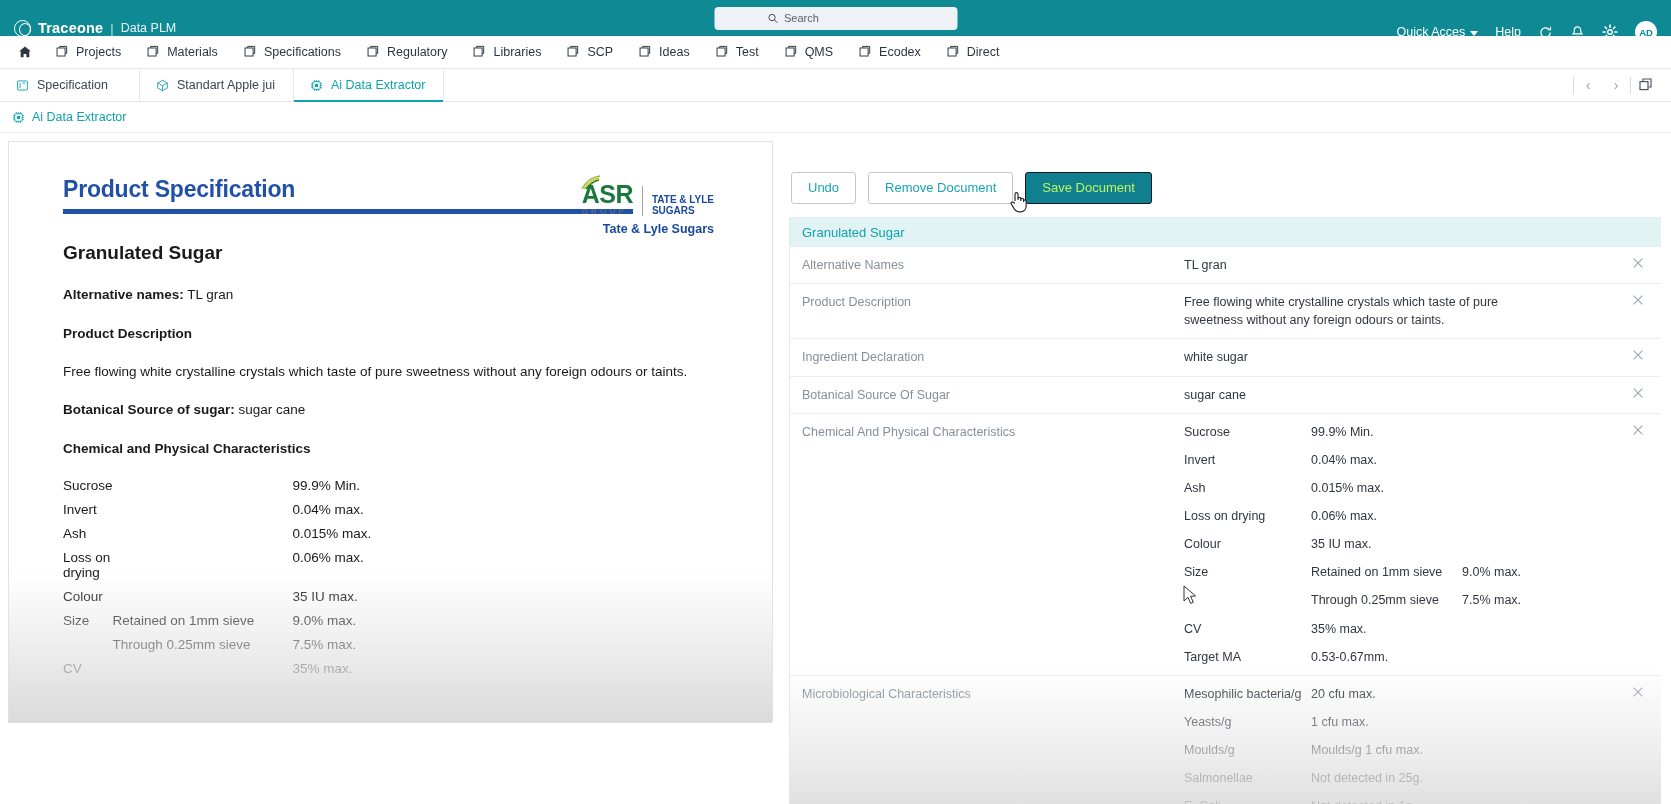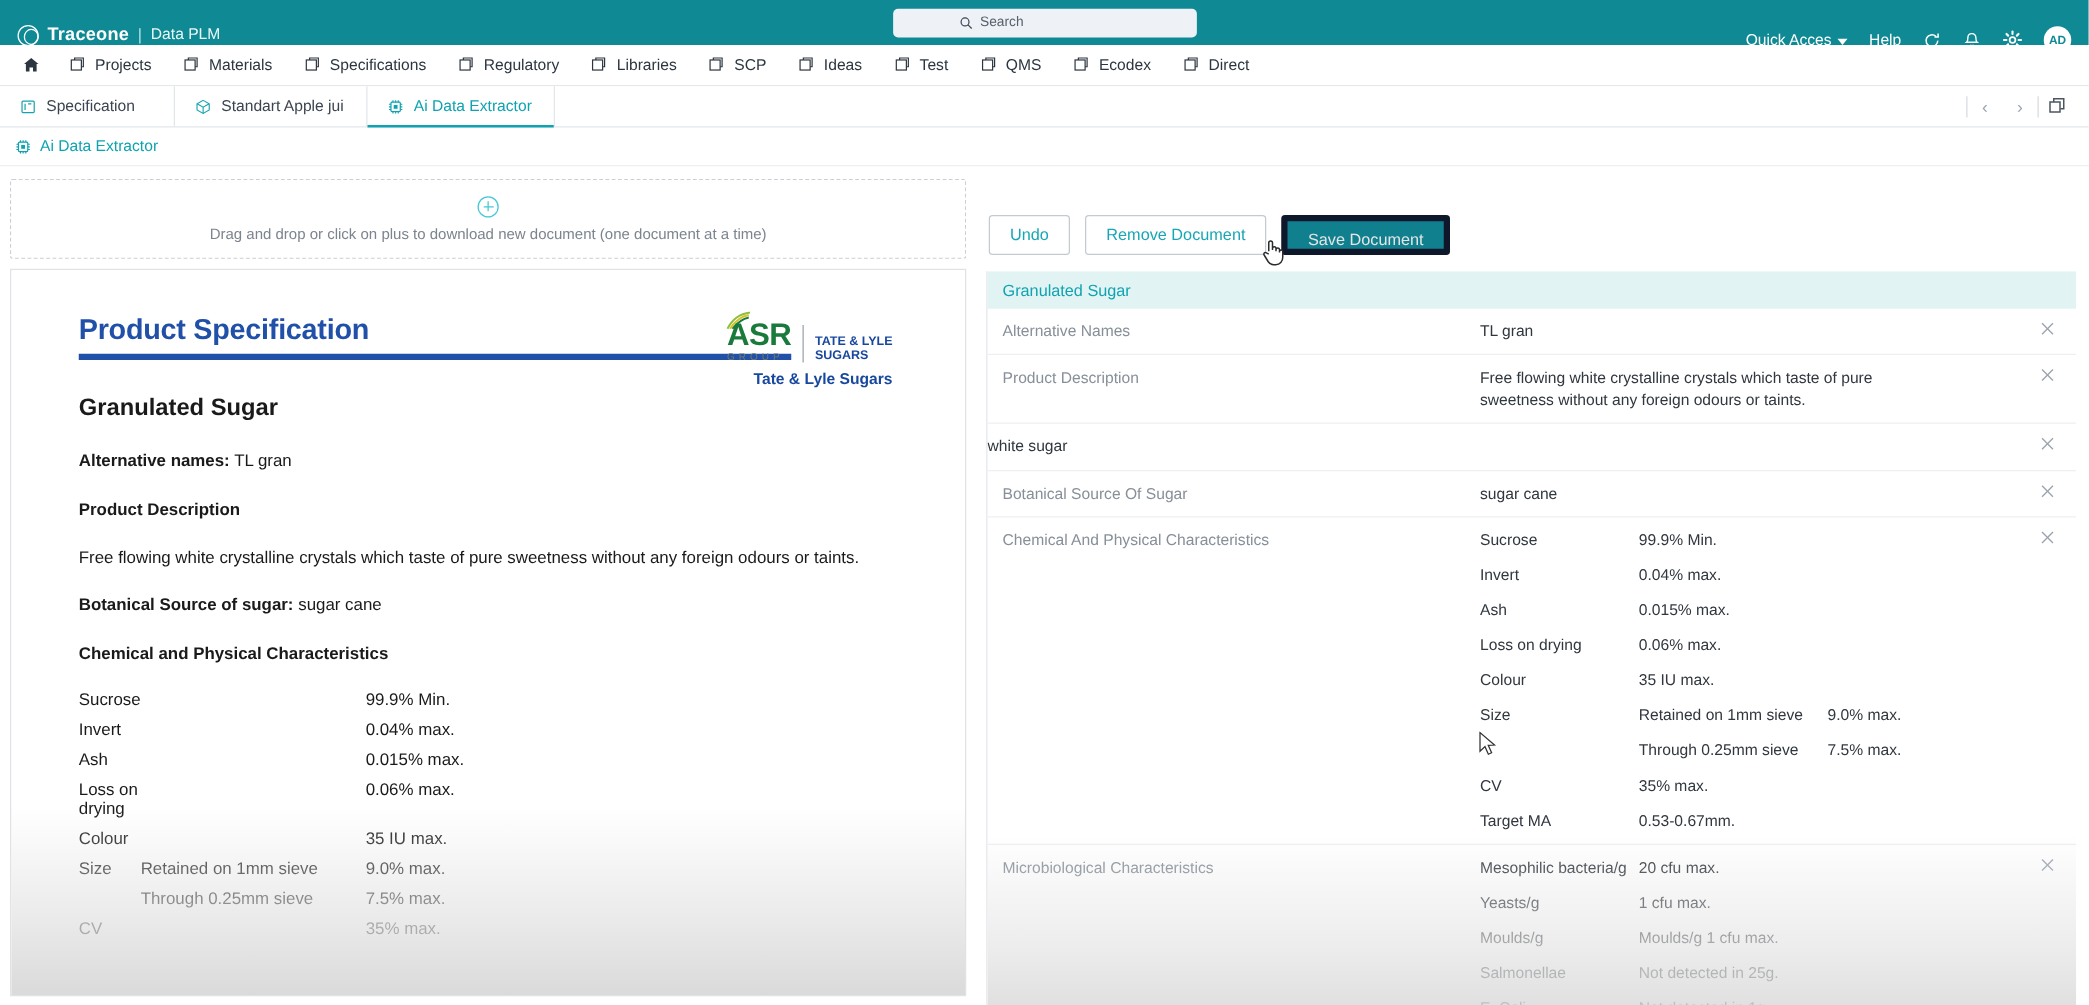--- a/index.html
+++ b/index.html
@@ -8,21 +8,21 @@
     font-family: "Liberation Sans", sans-serif;
     background: #ffffff;
     overflow: hidden;
   }
 
   
   .topbar {
     height: 36px; background: #0f8a94;
     display: flex; align-items: center; position: relative;
   }
-  .brand { display: flex; gap: 7px; padding-left: 14px; margin-top: 20px; }
+  .brand { display: flex; align-items: center; gap: 7px; padding-left: 14px; margin-top: 20px; }
   .brand-logo {
     width: 17px; height: 17px; border-radius: 50%;
     border: 1.6px solid #ffffff; position: relative; flex: none;
   }
   .brand-logo::after {
     content: ""; position: absolute; left: 4px; top: 2px;
     width: 10px; height: 11px; border-radius: 50%;
     border: 1.4px solid #ffffff;
   }
   .brand-name { color: #fff; font-size: 14.5px; font-weight: bold; letter-spacing: .2px; }
@@ -173,21 +173,21 @@
   .actions {
     display: flex; align-items: center; gap: 12px;
     padding: 25px 0 0 10px; height: 84px;
   }
   .btn {
     height: 32px; padding: 0 16px; border-radius: 3px; font-size: 13px;
     display: flex; align-items: center; justify-content: center; cursor: pointer;
     font-family: "Liberation Sans", sans-serif;
   }
   .btn-outline { background: #fff; border: 1px solid #c3cad0; color: #16a7b5; }
-  .btn-primary { background: #10808f; border: 5px solid #0f172a; color: #e5e5e5; position: relative; align-items: flex-end; }
+  .btn-primary { background: #10808f; border: 1px solid #0f172a; color: #bef264; position: relative; }
 
   
   .tablewrap {
     margin-left: 8px; width: 872px; border-left: 1px solid #e3e7ea; position: relative;
     height: 600px; overflow: hidden;
   }
   .tbl-head {
     background: #e2f3f4; height: 30px; display: flex; align-items: center;
     padding-left: 12px; font-size: 13px; color: #0fa3b1;
   }
@@ -428,24 +428,20 @@
         <line x1="12.6" y1="10.6" x2="14.6" y2="10.6"></line>
     </g>
   </svg>
   <span class="ctxt">Ai Data Extractor</span>
 </div>
 
 <div class="main">
 
   <div class="leftcol">
 
-    <div class="dropzone">
-      <span class="plus-circle"></span>
-      <span class="dz-text">Drag and drop or click on plus to download new document (one document at a time)</span>
-    </div>
 
     <div class="docpane">
       <div class="doc">
 
         <div class="doc-logo">
           <div class="logo-row">
             <div class="asr">
               <div style="position:relative;">
                 <svg class="leaf" width="34" height="16" viewBox="0 0 34 16">
                   <path d="M2 14C6 6 12 2 20 1" stroke="#8fbf3f" stroke-width="1.6" fill="none"></path>
@@ -570,20 +566,21 @@
         <div class="valcol">
           <div class="plaintext">Free flowing white crystalline crystals which taste of pure sweetness without any foreign odours or taints.</div>
         </div>
         <svg class="xbtn" viewBox="0 0 16 16">
           <line x1="3" y1="3" x2="13" y2="13" stroke="#9aa3ad" stroke-width="1.2"></line>
           <line x1="13" y1="3" x2="3" y2="13" stroke="#9aa3ad" stroke-width="1.2"></line>
         </svg>
       </div>
 
       <div class="row">
+        <div class="lbl">Ingredient Declaration</div>
         <div class="valcol">
           <div class="plaintext">white sugar</div>
         </div>
         <svg class="xbtn" viewBox="0 0 16 16">
           <line x1="3" y1="3" x2="13" y2="13" stroke="#9aa3ad" stroke-width="1.2"></line>
           <line x1="13" y1="3" x2="3" y2="13" stroke="#9aa3ad" stroke-width="1.2"></line>
         </svg>
       </div>
 
       <div class="row">

